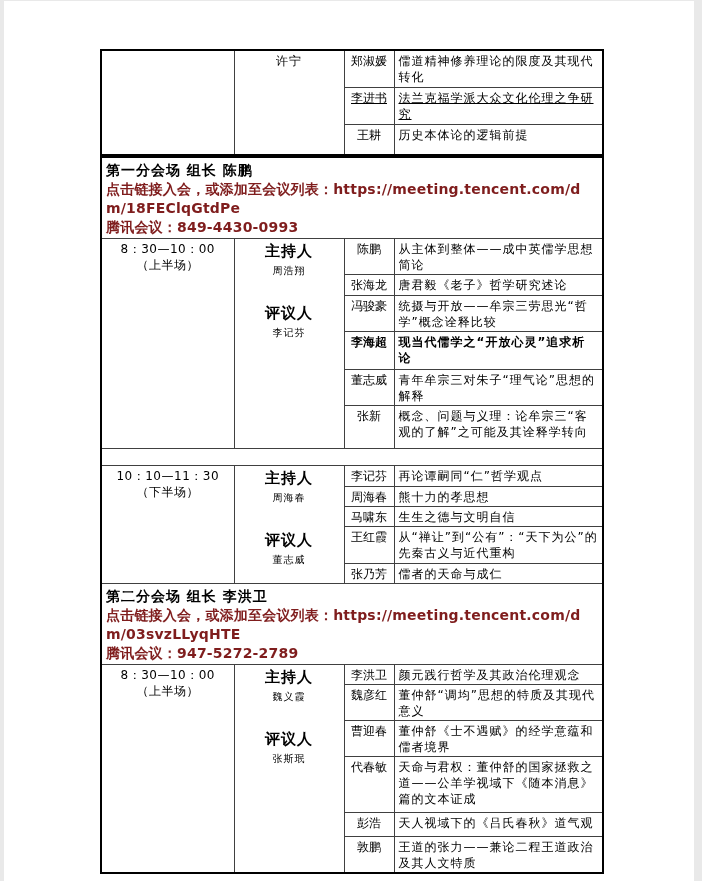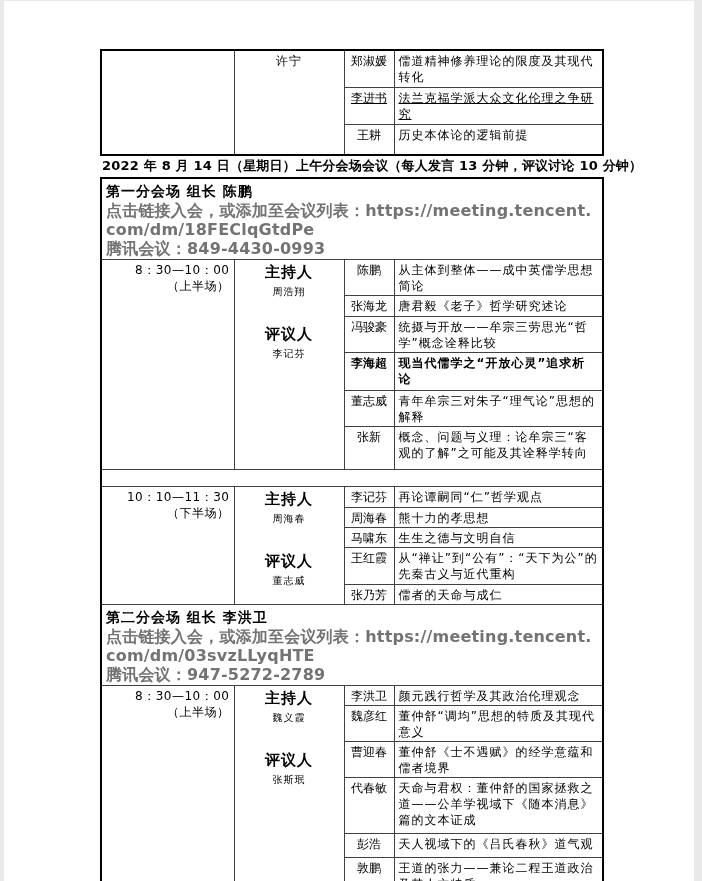--- a/index.html
+++ b/index.html
@@ -27,37 +27,37 @@
     padding:2px 4px 1px 4px;
     overflow:hidden;
     word-break:break-all;
   }
   col.c-time  { width:133px; }
   col.c-chair { width:110px; }
   col.c-name  { width:50px;  }
   col.c-title { width:209px; }
 
   td.time-cell {
-    text-align:right; padding-top:14px;
+    text-align:center; padding-top:14px;
     font-size:12.5px; letter-spacing:0.5px;
   }
   td.chair-cell { text-align:center; padding-top:13px; }
   .chair-label { font-weight:bold; font-size:15px; line-height:20px; letter-spacing:1px; }
   .chair-name  { font-size:10px; line-height:20px; letter-spacing:1px; }
   .chair-gap   { height:22px; }
 
   td.name-cell  { text-align:center; padding:2px 1px 1px 1px; }
   td.title-cell { text-align:left; padding:2px 4px 1px 6px; letter-spacing:1px; }
 
   td.moderator-cell { text-align:center; padding-top:3px; font-size:12.5px; letter-spacing:1px; }
   td.empty-cell { }
 
   td.group-header-cell { text-align:left; padding:2px 0 4px 0; }
   .sect-title { font-weight:bold; font-size:14px; line-height:20px; letter-spacing:1px; color:#000; }
-  .blue-line  { font-weight:bold; font-size:16px; line-height:19px; color:#737373; letter-spacing:0.2px; }
+  .blue-line  { font-weight:bold; font-size:14px; line-height:19px; color:#7f1d1d; letter-spacing:0.2px; }
 
   .date-heading {
     font-weight:bold; font-size:13px; line-height:20px; height:21px;
     letter-spacing:0.2px; padding-left:2px; white-space:nowrap;
   }
   td.spacer-cell { height:13px; padding:0; }
 </style>
 </head>
 <body>
 
@@ -82,21 +82,20 @@
         <td class="name-cell">李进书</td>
         <td class="title-cell">法兰克福学派大众文化伦理之争研究</td>
       </tr>
       <tr style="height:31px;">
         <td class="name-cell">王耕</td>
         <td class="title-cell">历史本体论的逻辑前提</td>
       </tr>
     </tbody>
       </table>
 
-    <div class="date-heading">2022 年 8 月 14 日（星期日）上午分会场会议（每人发言 13 分钟，评议讨论 10 分钟）</div>
 
     <table class="sched">
       <colgroup>
           <col class="c-time">
           <col class="c-chair">
           <col class="c-name">
           <col class="c-title">
         </colgroup>
 
       <tbody>

